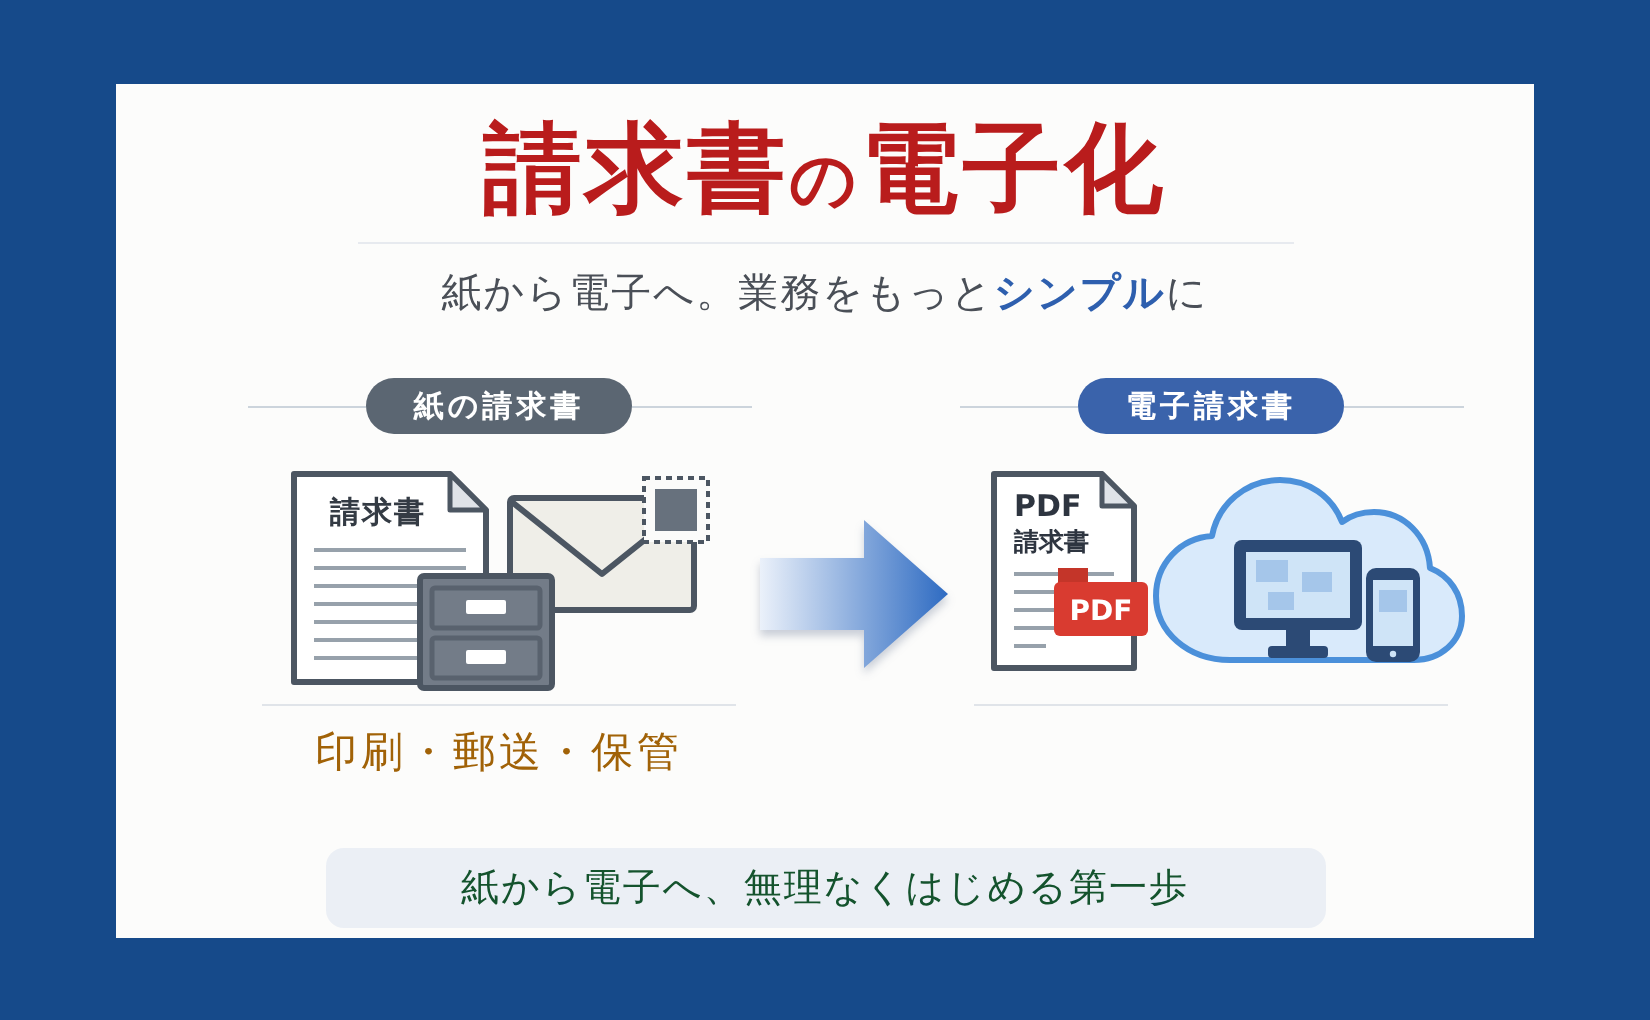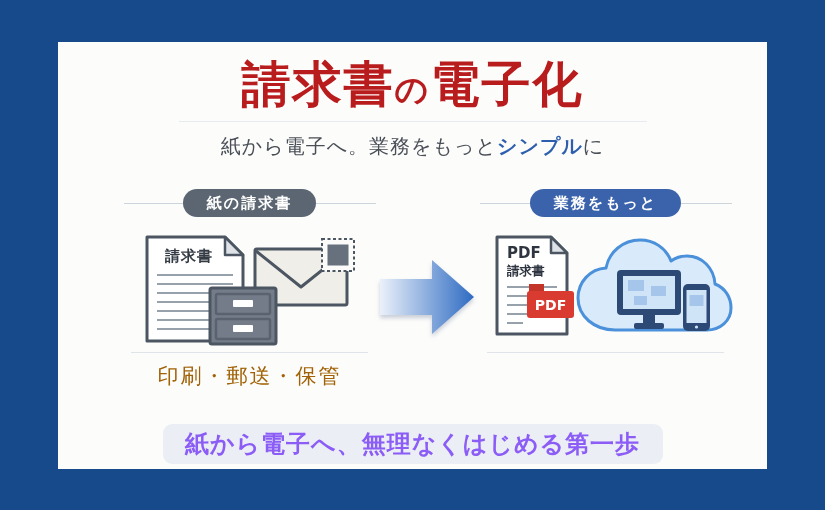--- a/index.html
+++ b/index.html
@@ -43,22 +43,22 @@
   .col-divider { width:94%; height:1px; background:#e0e4e9; margin-top:2px; }
   .caption {
     margin-top:9px; font-size:21px; color:#a16207;
     letter-spacing:2px; white-space:nowrap;
   }
   .arrow-col { width:104px; display:flex; justify-content:center; align-items:flex-start; }
   .arrow-svg { margin-top:68px; filter:drop-shadow(0 3px 2px rgba(50,70,110,0.25)); }
   .banner {
     margin-top:auto; margin-bottom:5px;
     width:500px; height:40px; border-radius:9px;
-    background:#ebeff5; color:#8b5cf6;
-    font-size:24px; font-weight:700; letter-spacing:1px;
+    background:#ebeff5; color:#14532d;
+    font-size:19px; font-weight:400; letter-spacing:1px;
     display:flex; align-items:center; justify-content:center;
     white-space:nowrap;
   }
   svg text { font-family:"DejaVu Sans","Liberation Sans",sans-serif; }
 </style>
 </head>
 <body>
 
 <div class="card">
 
@@ -125,21 +125,21 @@
             <stop offset="1" stop-color="#2e6bc2"></stop>
           </linearGradient>
         </defs>
         <polygon points="0,22 52,22 52,3 94,40 52,77 52,58 0,58" fill="url(#arrowGrad)"></polygon>
       </svg>
     </div>
 
     <div class="col">
       <div class="badge-row">
         <div class="badge-line"></div>
-        <div class="badge blue">業務をもっと</div>
+        <div class="badge blue">電子請求書</div>
         <div class="badge-line"></div>
       </div>
 
       <svg class="illo" width="258" height="122" viewBox="0 0 258 122">
 
         <g>
           <path d="M20,9 L74,9 L90,25 L90,106 L20,106 Z" fill="#ffffff" stroke="#4c5662" stroke-width="3" stroke-linejoin="round"></path>
           <path d="M74,9 L74,25 L90,25 Z" fill="#dfe3e8" stroke="#4c5662" stroke-width="2.5" stroke-linejoin="round"></path>
           <text x="30" y="30" font-size="15" font-weight="800" fill="#2e3540">PDF</text>
           <text x="30" y="47" font-size="12.5" font-weight="700" fill="#2e3540">請求書</text>

